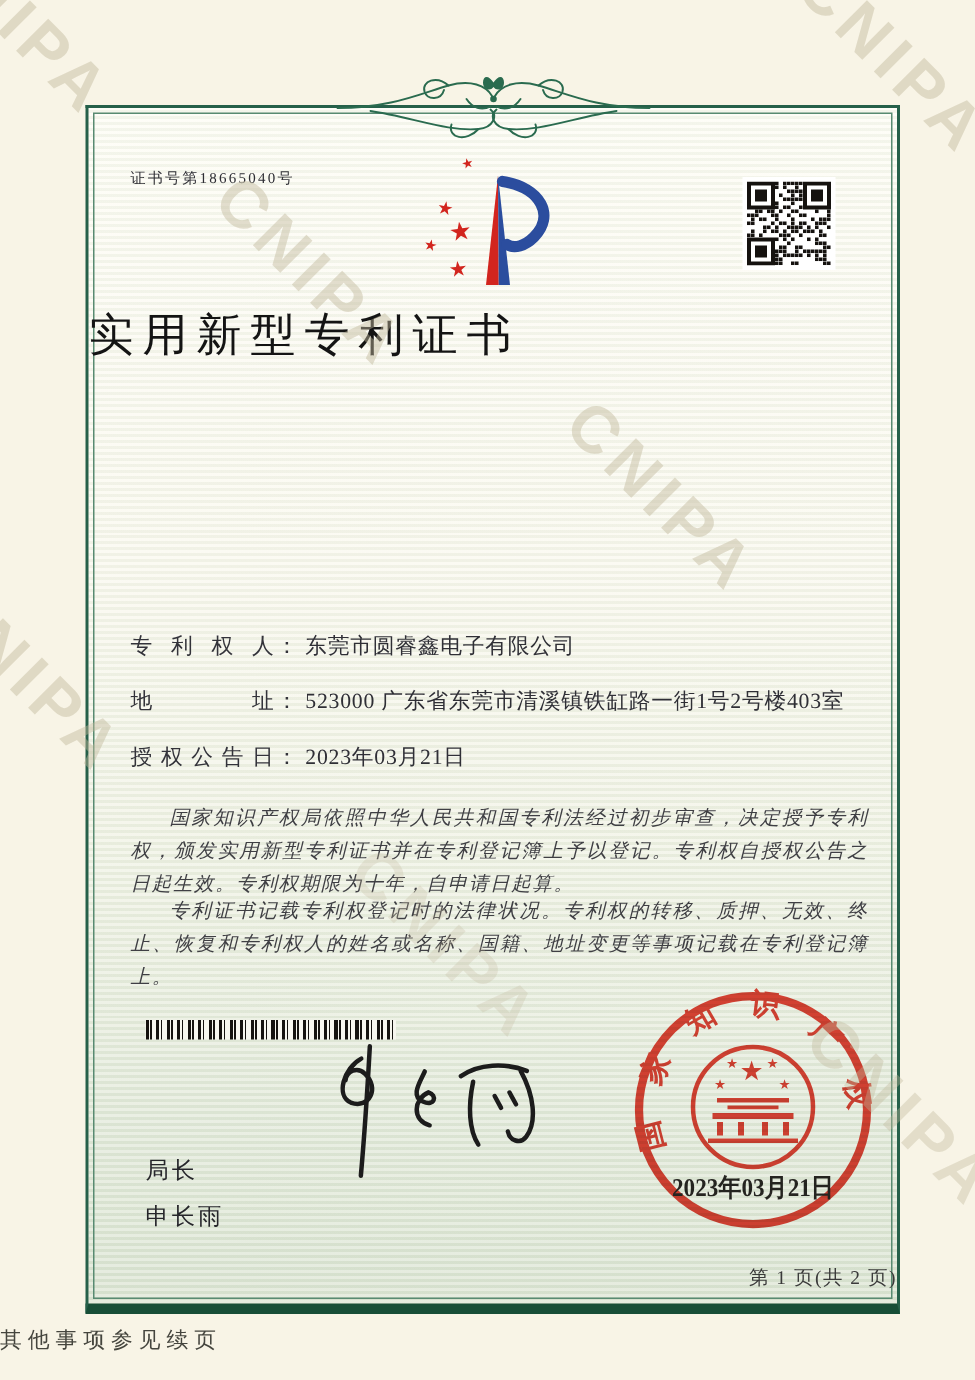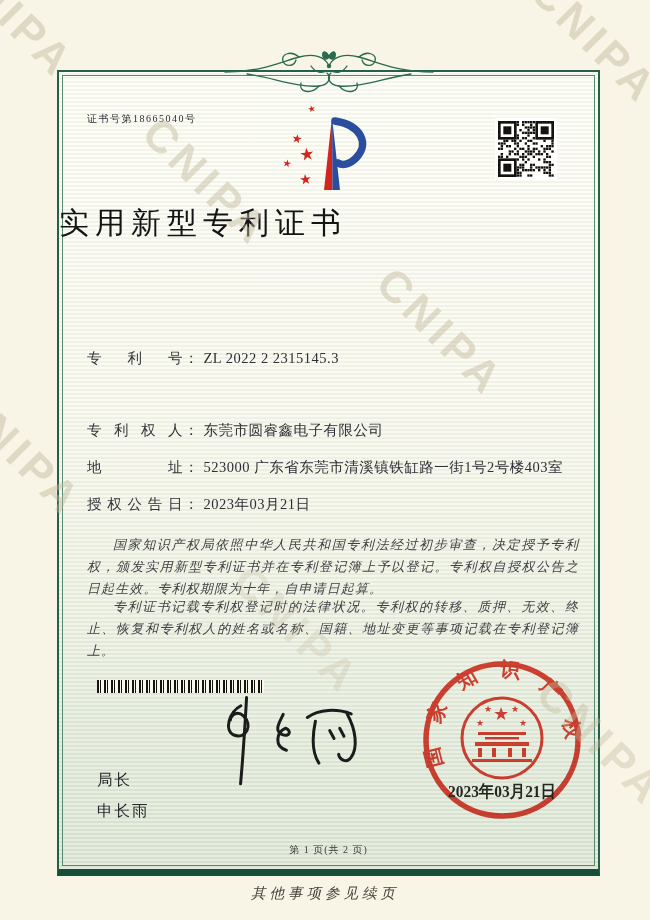--- a/index.html
+++ b/index.html
@@ -70,26 +70,26 @@
   .director-title,.director-name{
     position:absolute;left:38px;
     font-family:Liberation Mono, monospace;
     font-size:15.5px;color:#26262b;letter-spacing:2px;margin-top:34px;
   }
   .director-title{top:664px;}
   .director-name{top:695px;}
   .signature{position:absolute;left:128px;top:616px;width:210px;height:100px;transform:rotate(-2deg);}
   .seal{position:absolute;left:353px;top:578px;width:180px;height:180px;mix-blend-mode:multiply;opacity:0.95;}
   .page-number{
-    position:absolute;left:0;top:771px;width:100%;text-align:center;
-    font-size:10px;letter-spacing:1px;color:#3a3a3a;
+    position:absolute;left:0;top:771px;width:100%;text-align:right;
+    font-size:13px;letter-spacing:1px;color:#3a3a3a;
   }
   .continuation{
-    position:absolute;left:0;top:884px;width:650px;text-align:center;
-    font-size:14.5px;font-style:italic;letter-spacing:4px;color:#45453e;z-index:2;
+    position:absolute;left:0;top:884px;width:650px;text-align:left;
+    font-size:14.5px;letter-spacing:4px;color:#45453e;z-index:2;
   }
 </style>
 </head>
 <body>
 
 <div>
 
   <span class="watermark wm-a">CNIPA</span>
   <span class="watermark wm-b">CNIPA</span>
   <span class="watermark wm-c">CNIPA</span>
@@ -283,23 +283,20 @@
             <rect x="28.6" y="52.0" width="2.3" height="2.3"></rect>
             <rect x="31.2" y="52.0" width="2.3" height="2.3"></rect>
             <rect x="49.4" y="52.0" width="2.3" height="2.3"></rect>
             <rect x="52.0" y="52.0" width="2.3" height="2.3"></rect>
           </g>
       </svg>
     </div>
 
     <div class="title">实用新型专利证书</div>
 
-    <div class="row" style="top:277px">
-      <span class="lbl">专利号</span><span class="colon">：</span><span class="val">ZL 2022 2 2315145.3</span>
-    </div>
     <div class="row" style="top:349px">
       <span class="lbl">专利权人</span><span class="colon">：</span><span class="val">东莞市圆睿鑫电子有限公司</span>
     </div>
     <div class="row" style="top:386px">
       <span class="lbl">地址</span><span class="colon">：</span><span class="val">523000 广东省东莞市清溪镇铁缸路一街1号2号楼403室</span>
     </div>
     <div class="row" style="top:423px">
       <span class="lbl">授权公告日</span><span class="colon">：</span><span class="val">2023年03月21日</span>
     </div>
 

